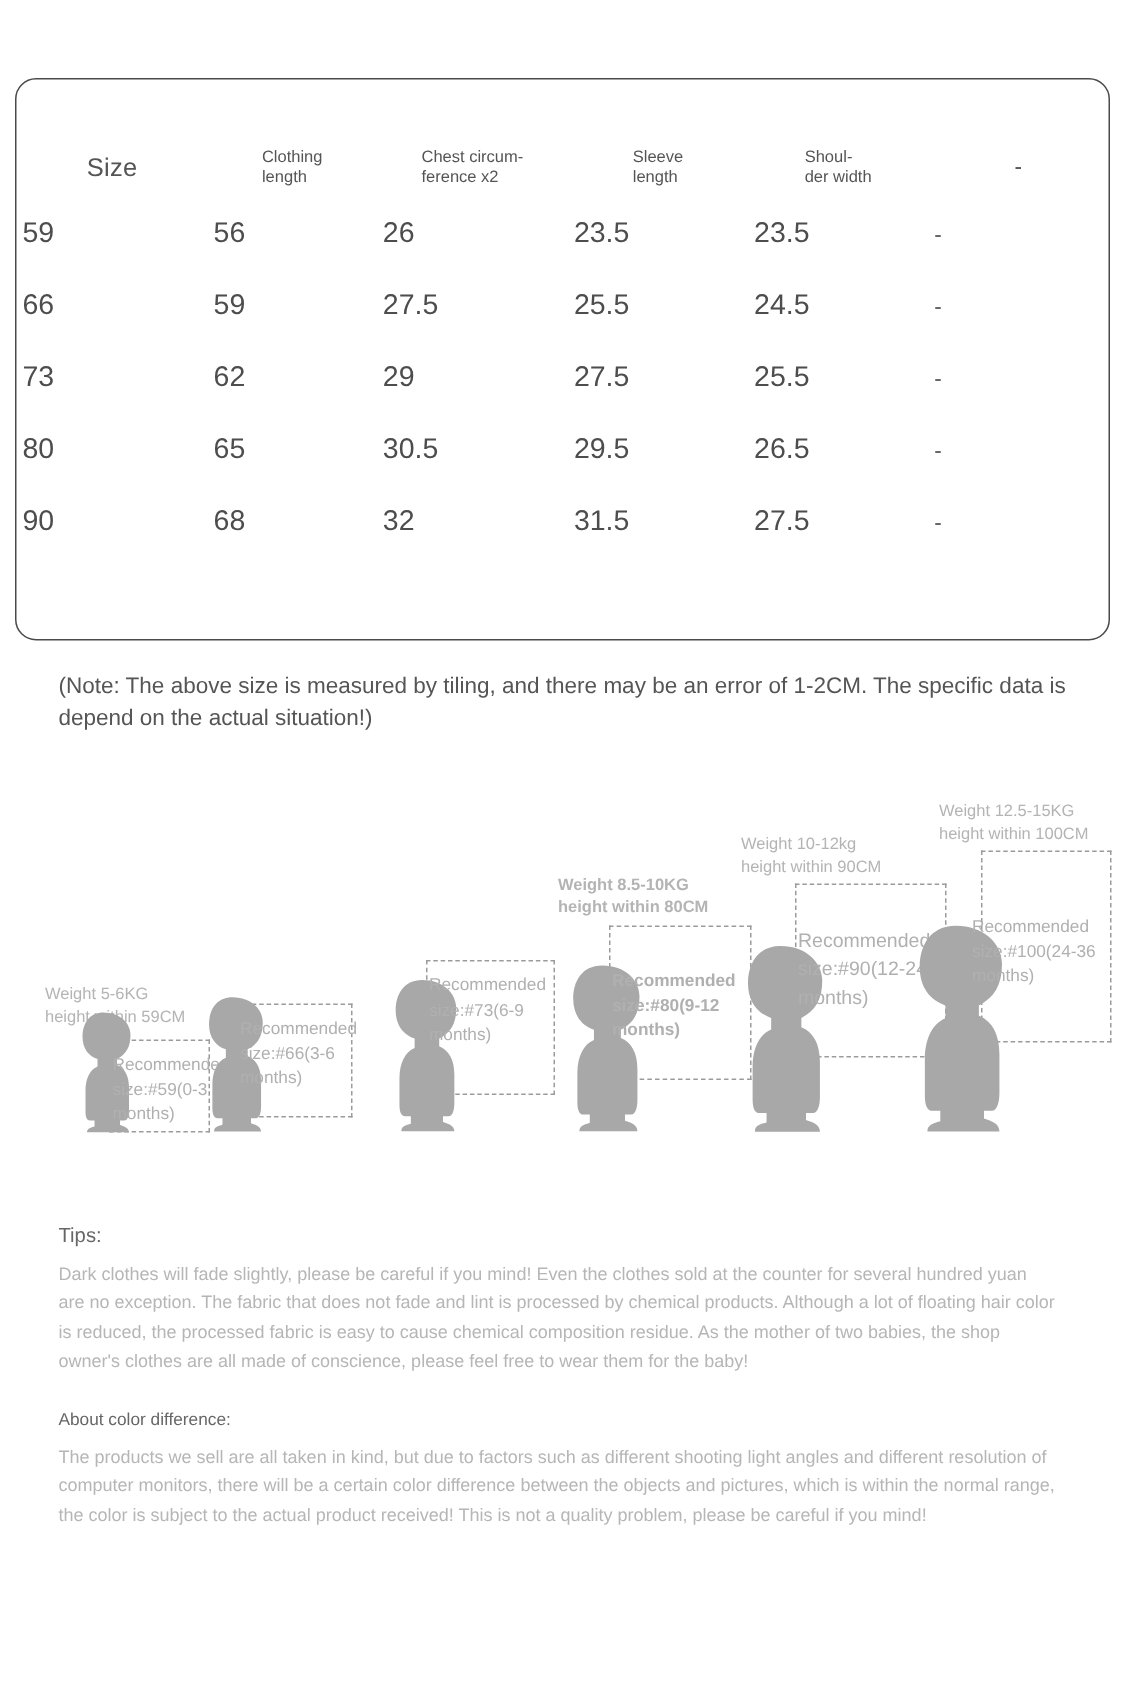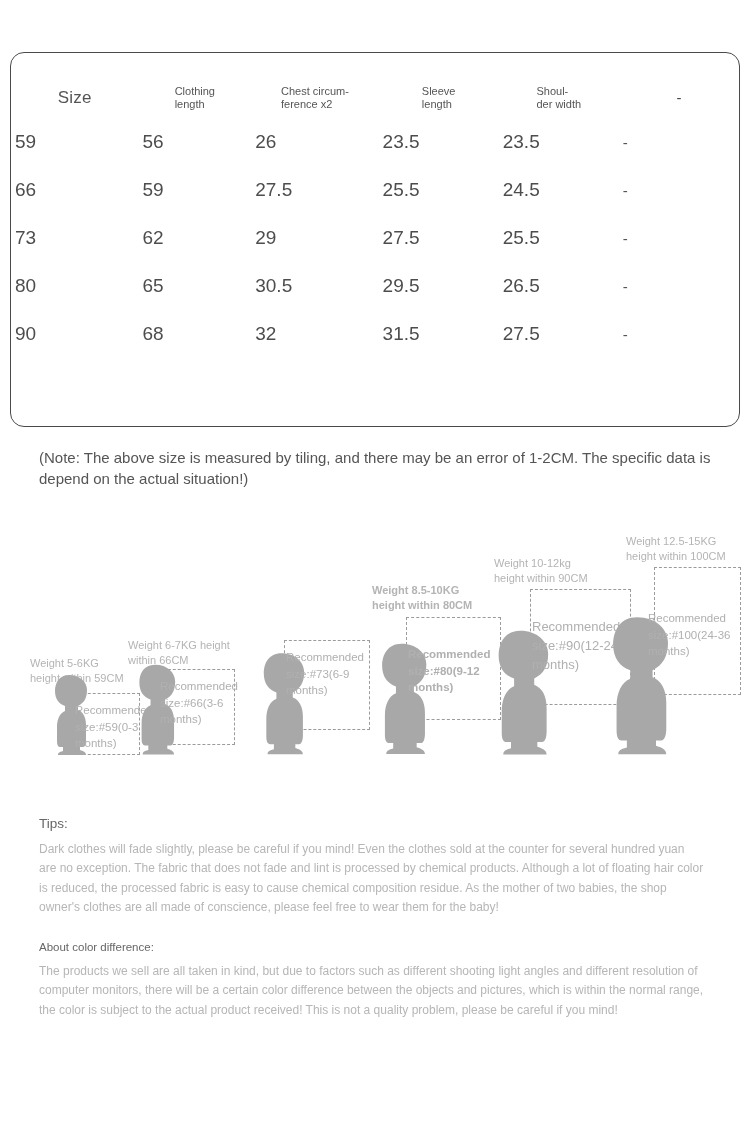--- a/index.html
+++ b/index.html
@@ -25,21 +25,21 @@
     height: 375px;
     box-sizing: border-box;
     border: 1px solid #4a4a4a;
     border-radius: 14px;
     background: #ffffff;
   }
   .size-table {
     width: 100%;
     border-collapse: collapse;
     table-layout: fixed;
-    margin-top: 26px;
+    margin-top: 40px;
   }
   .size-table col.c0 { width: 17.5%; }
   .size-table col.c1 { width: 15.5%; }
   .size-table col.c2 { width: 17.5%; }
   .size-table col.c3 { width: 16.5%; }
   .size-table col.c4 { width: 16.5%; }
   .size-table col.c5 { width: 16.5%; }
 
   .size-table th {
     font-weight: 400;
@@ -243,22 +243,20 @@
           <path d="M17 2 C7 2 3 10 3 18 C3 26 7 31 13 33 L13 38 C8 40 5 46 5 54 L5 68 C5 72 6 74 8 74 L11 74 L11 78 C7 79 6 80 6 82 L34 82 C34 79 31 78 28 77 L28 74 L31 74 C33 74 34 71 34 67 L34 52 C34 44 31 39 26 37 L26 33 C32 30 35 25 35 17 C35 9 28 2 17 2 Z"></path>
         </g>
       </svg>
     </div>
     <div class="g-rec" style="left:45px; top:112px;">Recommended
 size:#59(0-3
 months)</div>
   </div>
 
   <div class="growth-item" style="left:128px; bottom:0; width:125px; height:150px;">
-    <div class="g-caption" style="left:0px; top:58px; width:140px;">Weight 6-7KG height
-within 66CM</div>
     <div class="g-box" style="left:30px; top:89px; width:77px; height:76px;"></div>
     <div class="g-fig" style="left:8px; bottom:-25px;">
       <svg width="47" height="93" viewBox="0 0 42 82" aria-hidden="true">
         <g fill="#a8a8a8">
           <path d="M17 2 C7 2 3 10 3 18 C3 26 7 31 13 33 L13 38 C8 40 5 46 5 54 L5 68 C5 72 6 74 8 74 L11 74 L11 78 C7 79 6 80 6 82 L34 82 C34 79 31 78 28 77 L28 74 L31 74 C33 74 34 71 34 67 L34 52 C34 44 31 39 26 37 L26 33 C32 30 35 25 35 17 C35 9 28 2 17 2 Z"></path>
         </g>
       </svg>
     </div>
     <div class="g-rec" style="left:32px; top:98px;">Recommended
 size:#66(3-6

